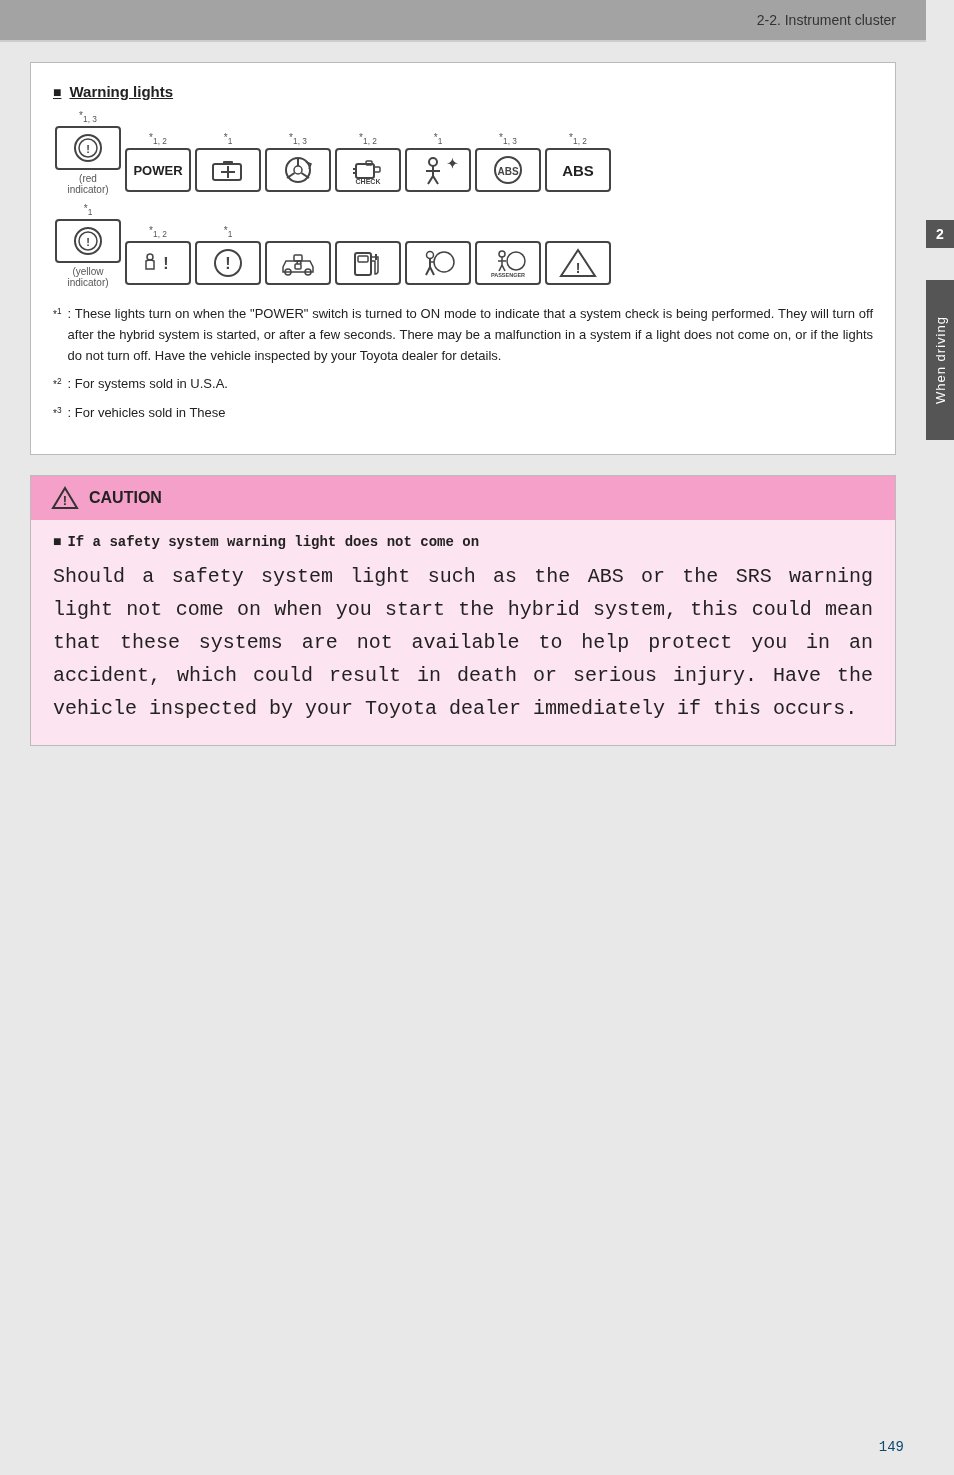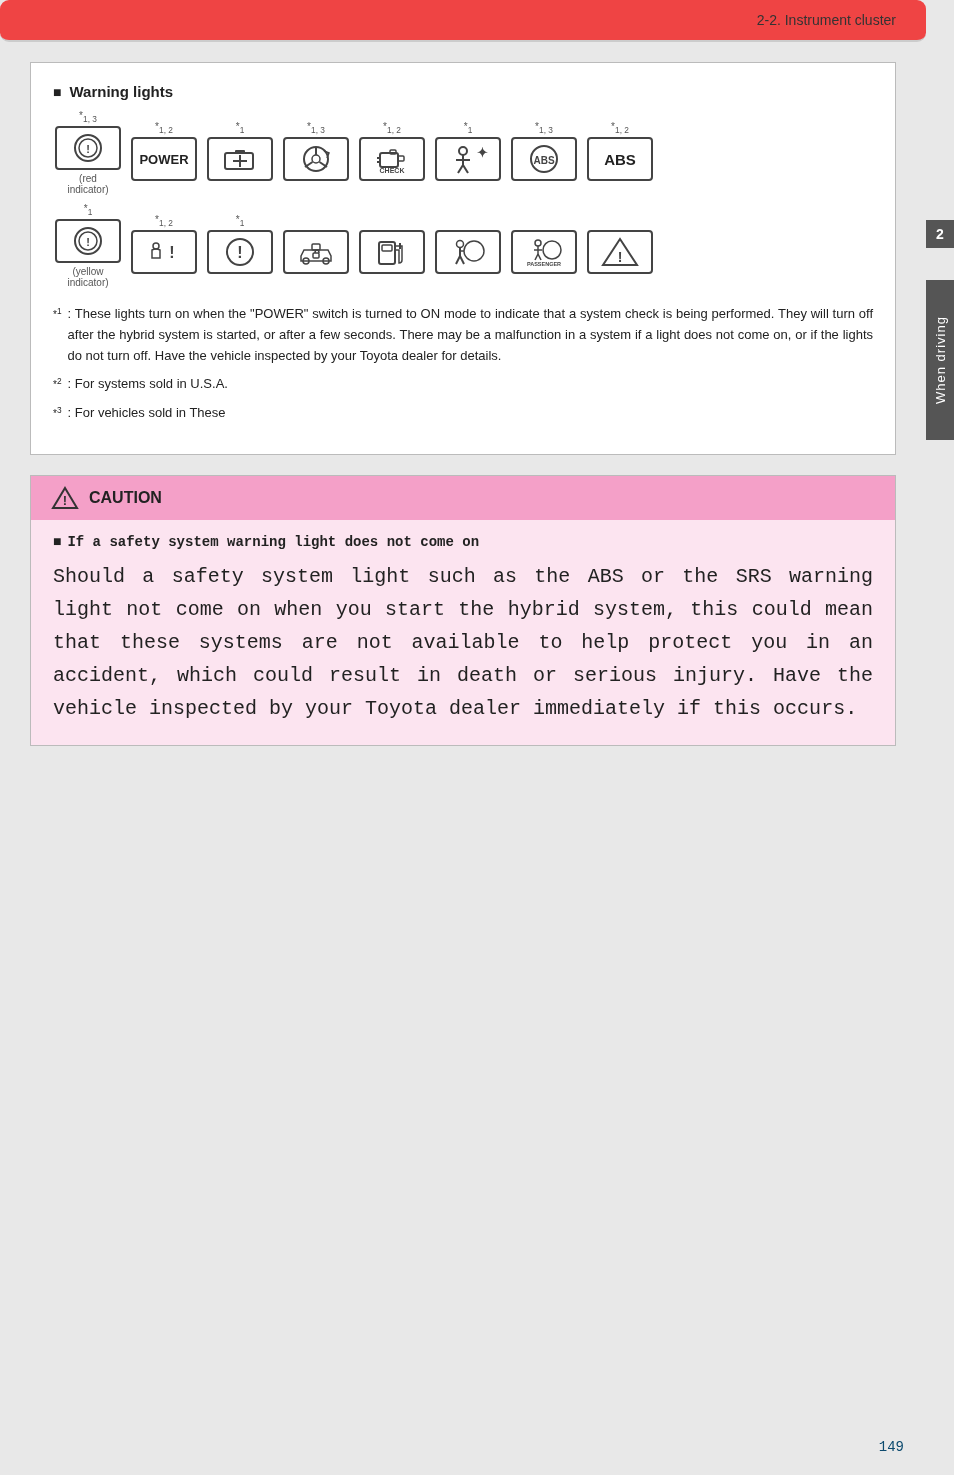--- a/index.html
+++ b/index.html
@@ -40,27 +40,26 @@
       background: #555;
       color: white;
       text-align: center;
       padding: 6px 0;
       font-size: 14px;
       font-weight: bold;
     }
 
     
     .header {
-      background: #ef4444;
+      background: #a3a3a3;
       padding: 12px 30px 12px 30px;
       display: flex;
       justify-content: flex-end;
       border-bottom: 2px solid #ccc;
       margin-right: 28px;
-      border-radius: 9px;
     }
     .header-title {
       font-size: 14px;
       color: #333;
     }
 
     
     .main-content {
       padding: 20px 30px 20px 30px;
       margin-right: 28px;
@@ -75,38 +74,38 @@
       margin-bottom: 20px;
     }
 
     .section-title {
       font-weight: bold;
       font-size: 15px;
       margin-bottom: 10px;
       display: flex;
       align-items: center;
       gap: 8px;
+      text-decoration: underline;
     }
     .section-title::before {
       content: '■';
       font-size: 14px;
     }
 
     .section-desc {
       font-size: 14px;
       line-height: 1.6;
       text-align: justify;
       margin-bottom: 18px;
     }
 
     
     .icons-row {
       display: flex;
-      align-items: center;
-      gap: 6px;
+      align-items: flex-end;
       margin-bottom: 6px;
       flex-wrap: nowrap;
     }
 
     .icon-cell {
       display: flex;
       flex-direction: column;
       align-items: center;
       min-width: 70px;
     }

